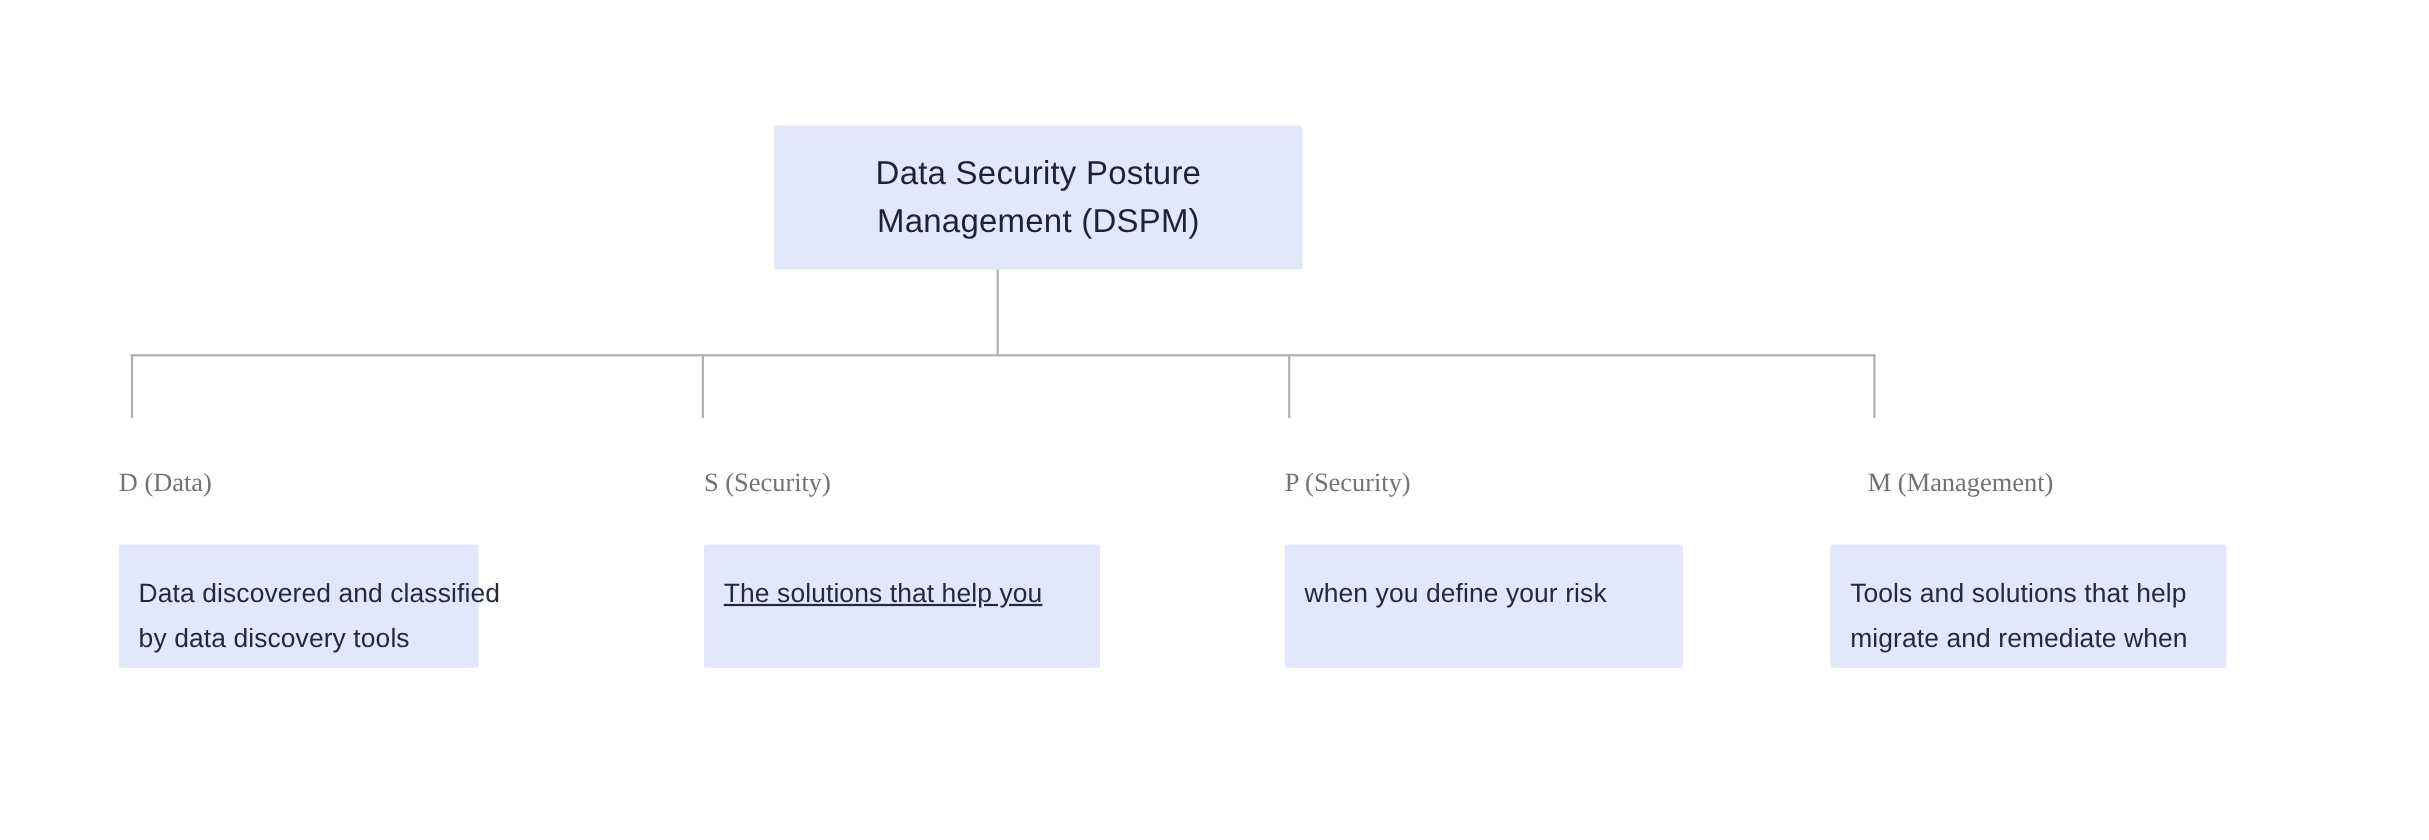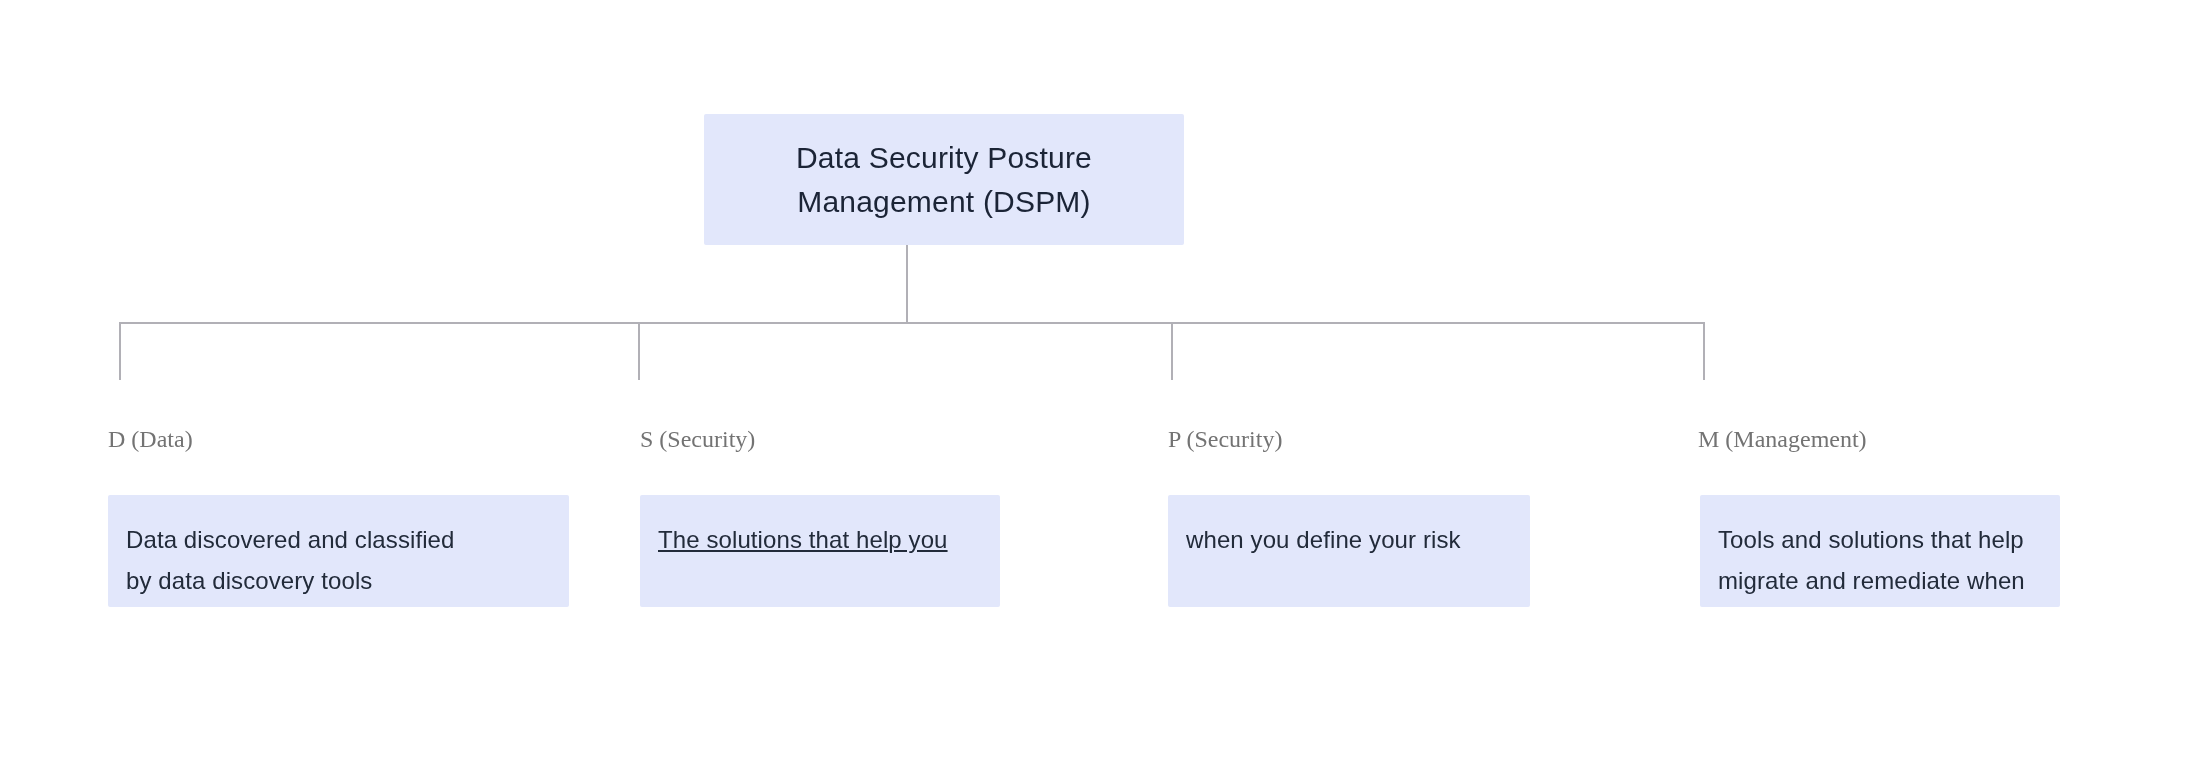--- a/index.html
+++ b/index.html
@@ -71,24 +71,24 @@
     background: #e2e7fb;
     border-radius: 2px;
     box-sizing: border-box;
     padding: 24px 16px 0 18px;
     color: #222b3a;
     font-size: 24px;
     line-height: 41px;
     letter-spacing: 0.1px;
     white-space: nowrap;
   }
-  .branch-box.b1 { left: 108px;  width: 461px; }
+  .branch-box.b1 { left: 108px;  width: 327px; }
   .branch-box.b2 { left: 640px;  width: 360px; text-decoration: underline; }
   .branch-box.b3 { left: 1168px; width: 362px; }
-  .branch-box.b4 { left: 1700px; width: 360px; }
+  .branch-box.b4 { left: 1664px; width: 360px; }
 </style>
 </head>
 <body>
 
 <div class="canvas">
 
   <div class="root-box">
     <div>Data Security Posture</div>
     <div>Management (DSPM)</div>
   </div>

